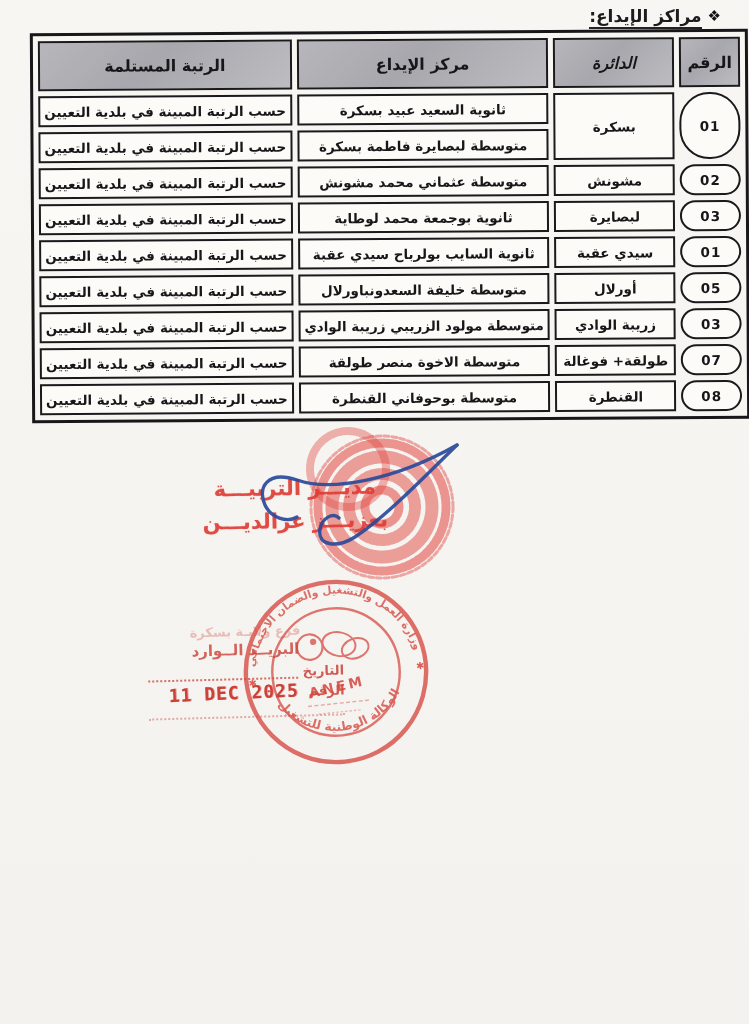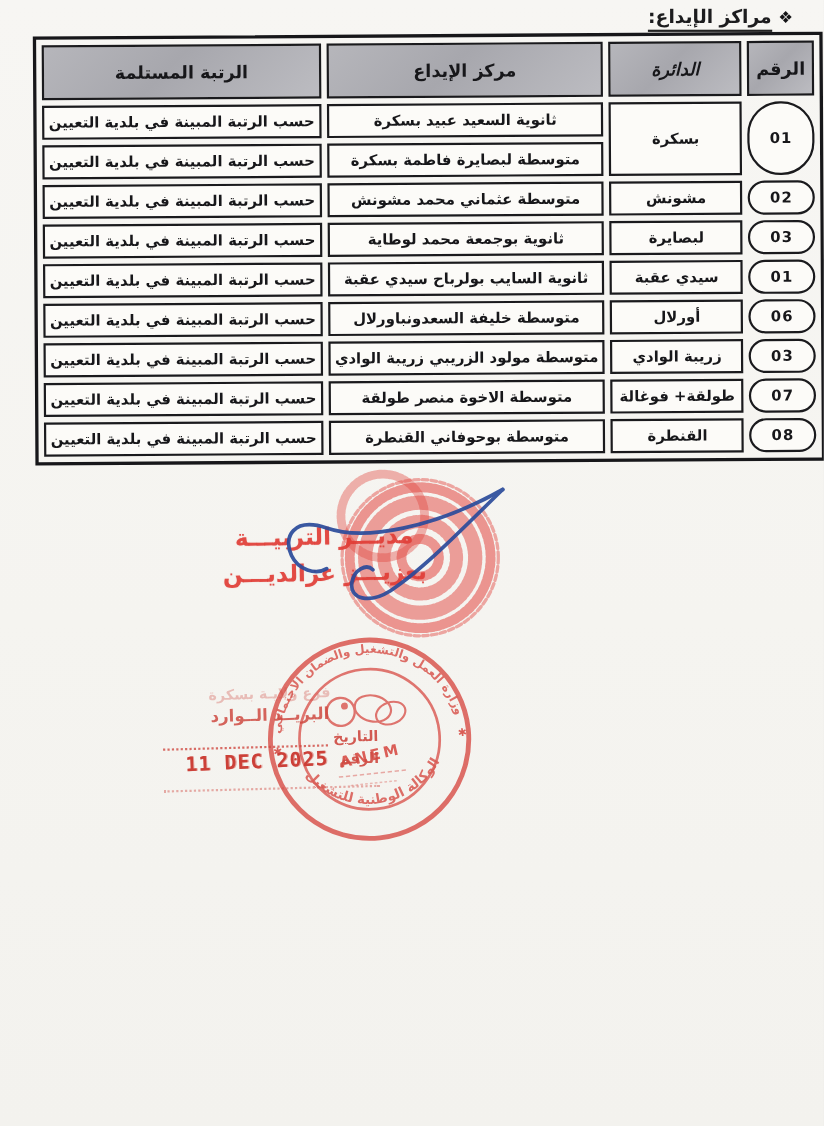--- a/index.html
+++ b/index.html
@@ -130,21 +130,21 @@
             <td class="center-cell">ثانوية بوجمعة محمد لوطاية</td>
             <td class="rank-cell">حسب الرتبة المبينة في بلدية التعيين</td>
           </tr>
           <tr>
             <td class="num-cell">01</td>
             <td class="district-cell">سيدي عقبة</td>
             <td class="center-cell">ثانوية السايب بولرباح سيدي عقبة</td>
             <td class="rank-cell">حسب الرتبة المبينة في بلدية التعيين</td>
           </tr>
           <tr>
-            <td class="num-cell">06</td>
+            <td class="num-cell">05</td>
             <td class="district-cell">أورلال</td>
             <td class="center-cell">متوسطة خليفة السعدونباورلال</td>
             <td class="rank-cell">حسب الرتبة المبينة في بلدية التعيين</td>
           </tr>
           <tr>
             <td class="num-cell">03</td>
             <td class="district-cell">زريبة الوادي</td>
             <td class="center-cell">متوسطة مولود الزريبي زريبة الوادي</td>
             <td class="rank-cell">حسب الرتبة المبينة في بلدية التعيين</td>
           </tr>

